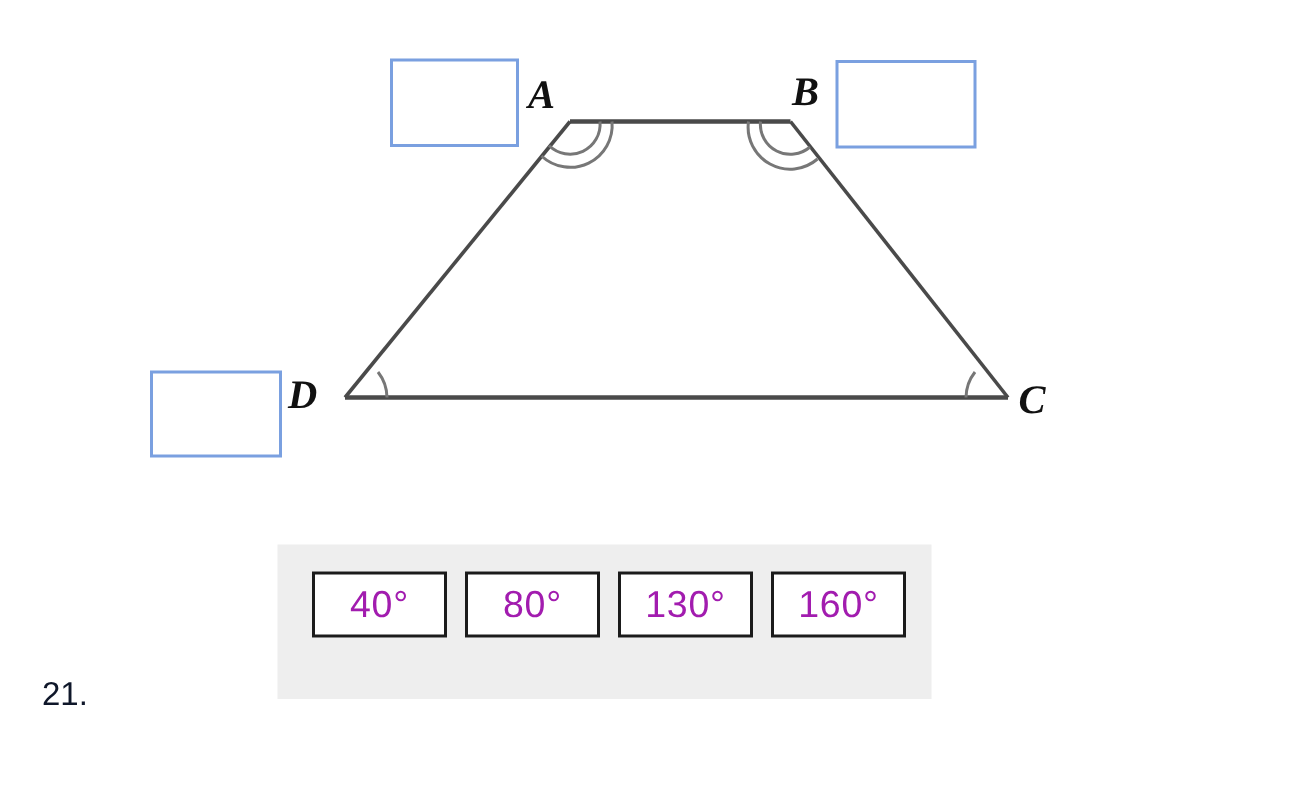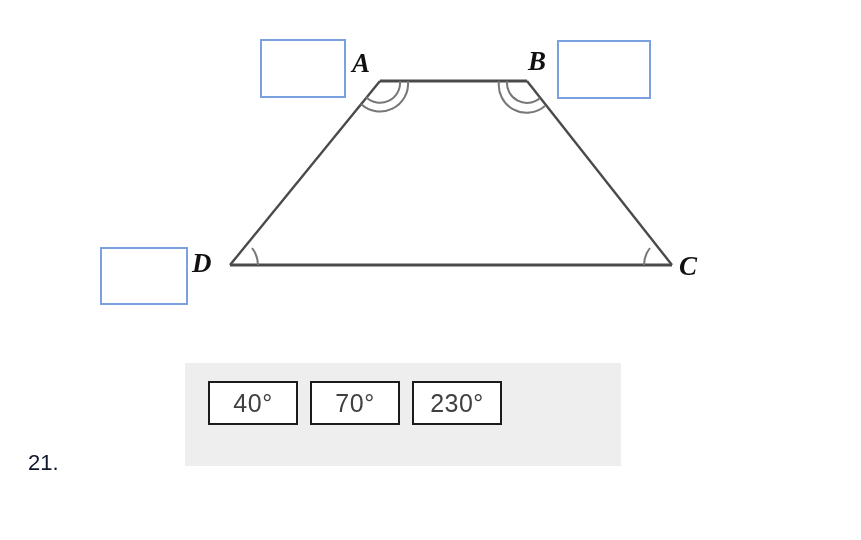--- a/index.html
+++ b/index.html
@@ -80,21 +80,21 @@
     background: #ffffff;
     box-sizing: border-box;
     height: 44px;
     min-width: 90px;
     padding: 0 10px;
     display: flex;
     align-items: center;
     justify-content: center;
     font-family: "Liberation Sans", sans-serif;
     font-size: 25px;
-    color: #404040;
+    color: #a21caf;
     letter-spacing: 0.5px;
     cursor: pointer;
     user-select: none;
   }
 
   
   #question-number {
     position: absolute;
     left: 28px;
     top: 450px;
@@ -131,20 +131,21 @@
   <div class="vertex-label" id="label-C">C</div>
   <div class="vertex-label" id="label-D">D</div>
 
   <div class="answer-box" id="answer-box-A"></div>
   <div class="answer-box" id="answer-box-B"></div>
   <div class="answer-box" id="answer-box-D"></div>
 
   <div id="option-tray">
     <div id="option-list">
       <div class="option-tile">40°</div>
-      <div class="option-tile">70°</div>
-      <div class="option-tile">230°</div>
+      <div class="option-tile">80°</div>
+      <div class="option-tile">130°</div>
+      <div class="option-tile">160°</div>
     </div>
   </div>
 
   <div id="question-number">21.</div>
 
 </div>
 
 </body></html>

